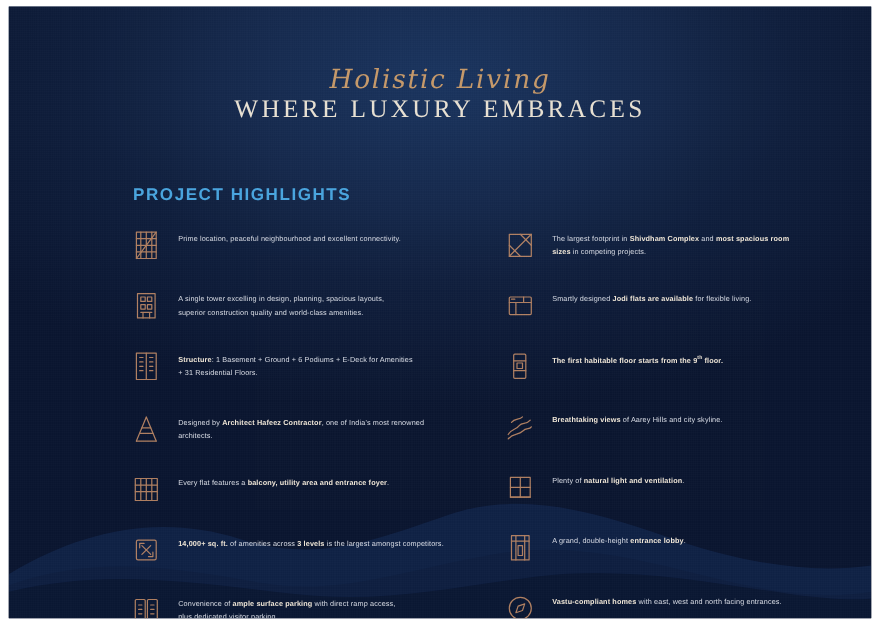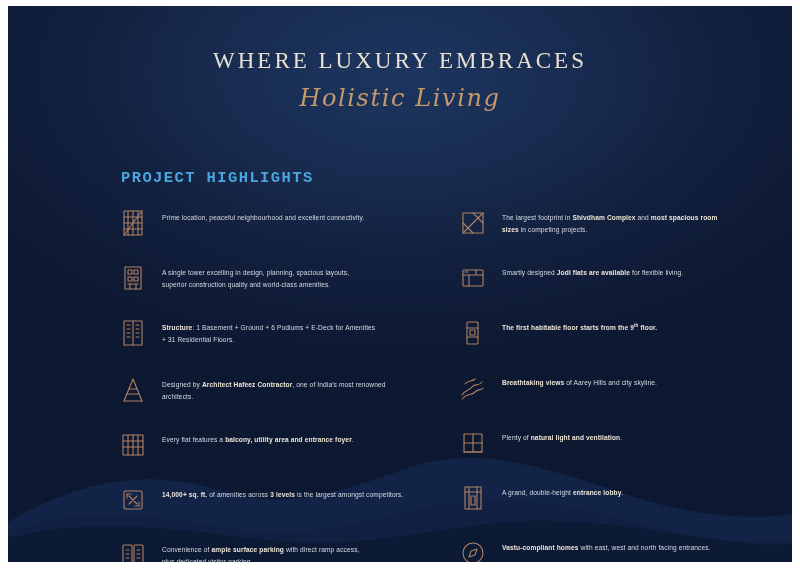--- a/index.html
+++ b/index.html
@@ -80,21 +80,21 @@
   }
 
   #section-title {
     position: absolute;
     left: 113px;
     top: 163px;
     font-size: 15.5px;
     font-weight: bold;
     letter-spacing: 1.4px;
     color: #4aa6e0;
-    font-family: Liberation Mono, monospace;
+    font-family: Liberation Sans, sans-serif;
   }
 
   
   .col {
     position: absolute;
     top: 200px;
     width: 300px;
   }
   #col-left { left: 108px; }
   #col-right { left: 448px; }
@@ -139,22 +139,22 @@
       <path d="M0,150 C70,108 140,96 210,118 C280,140 330,120 400,96 C470,72 540,96 610,120 C670,140 730,150 784,142 L784,190 L0,190 Z" fill="#12244a" opacity="0.85"></path>
     </svg>
     <svg class="mountain m2" viewBox="0 0 784 150" preserveAspectRatio="none">
       <path d="M0,120 C80,92 150,104 230,118 C300,130 360,106 440,92 C520,78 590,102 660,118 C710,129 750,132 784,126 L784,150 L0,150 Z" fill="#0f1f40" opacity="0.9"></path>
     </svg>
     <svg class="mountain m3" viewBox="0 0 784 108" preserveAspectRatio="none">
       <path d="M0,84 C90,62 170,76 260,86 C340,95 400,80 480,70 C560,60 640,76 710,86 C740,90 765,92 784,90 L784,108 L0,108 Z" fill="#0b1833"></path>
     </svg>
 
     <div id="hdr">
+      <div id="title-script">Holistic Living</div>
       <div id="title-main">WHERE LUXURY EMBRACES</div>
-      <div id="title-script">Holistic Living</div>
     </div>
 
     <div id="section-title">PROJECT HIGHLIGHTS</div>
 
     <div class="col" id="col-left">
         <div class="feature">
           <span class="f-icon">
             <svg width="34" height="34" viewBox="0 0 34 34">
               <rect x="8" y="5" width="18" height="24" fill="none" stroke="#c08a67" stroke-width="1.1" stroke-linecap="round" stroke-linejoin="round"></rect>
               <path d="M12 5 L12 29 M17 5 L17 29 M22 5 L22 29 M8 11 L26 11 M8 17 L26 17 M8 23 L26 23" fill="none" stroke="#c08a67" stroke-width="1.1" stroke-linecap="round" stroke-linejoin="round"></path>

